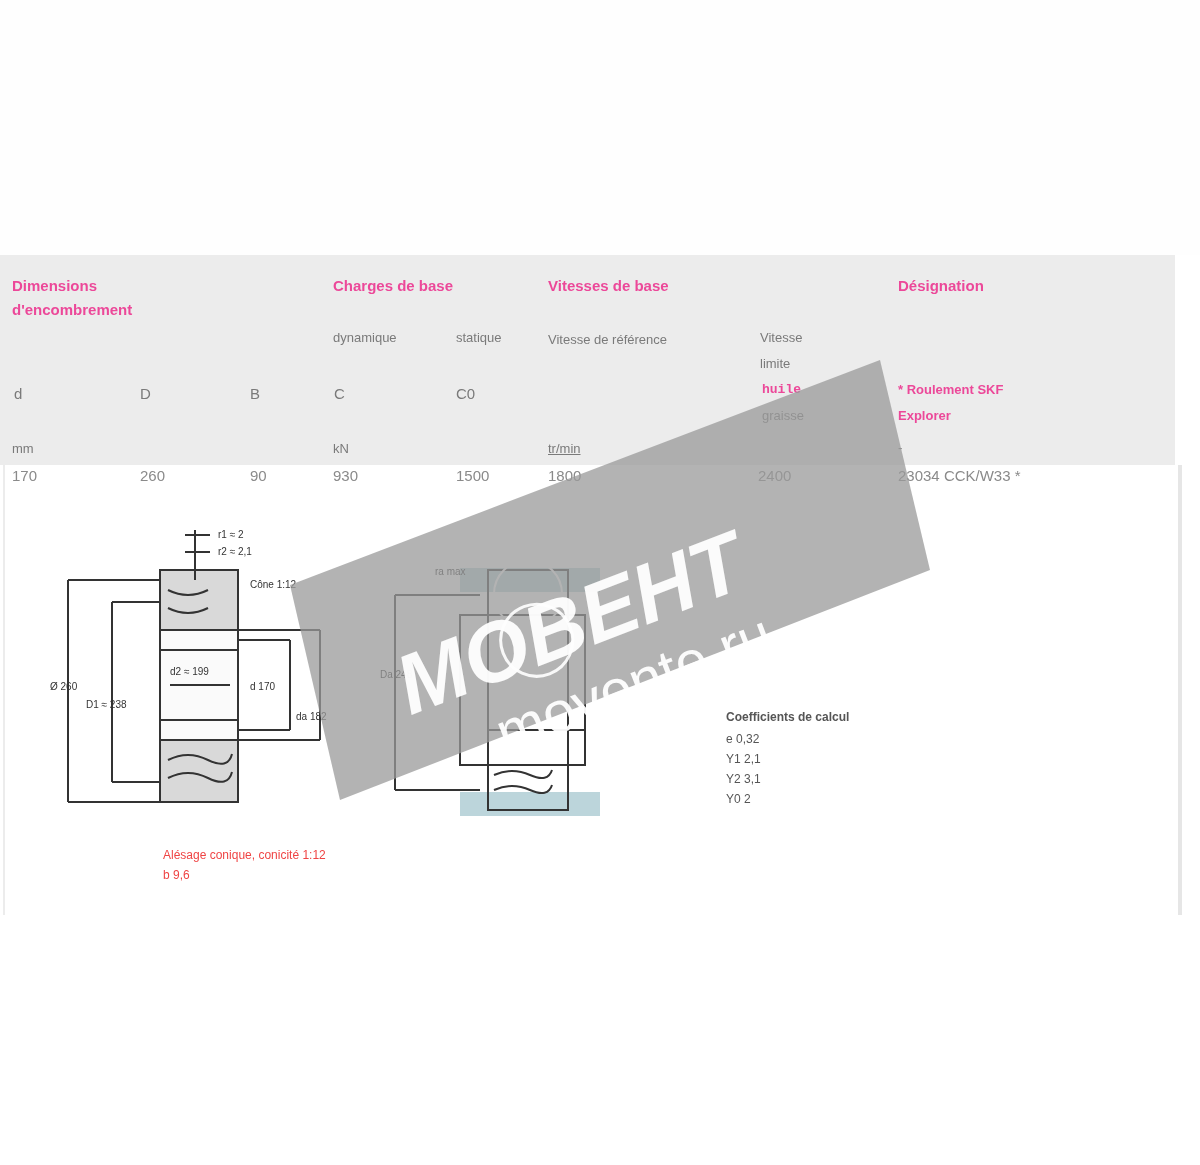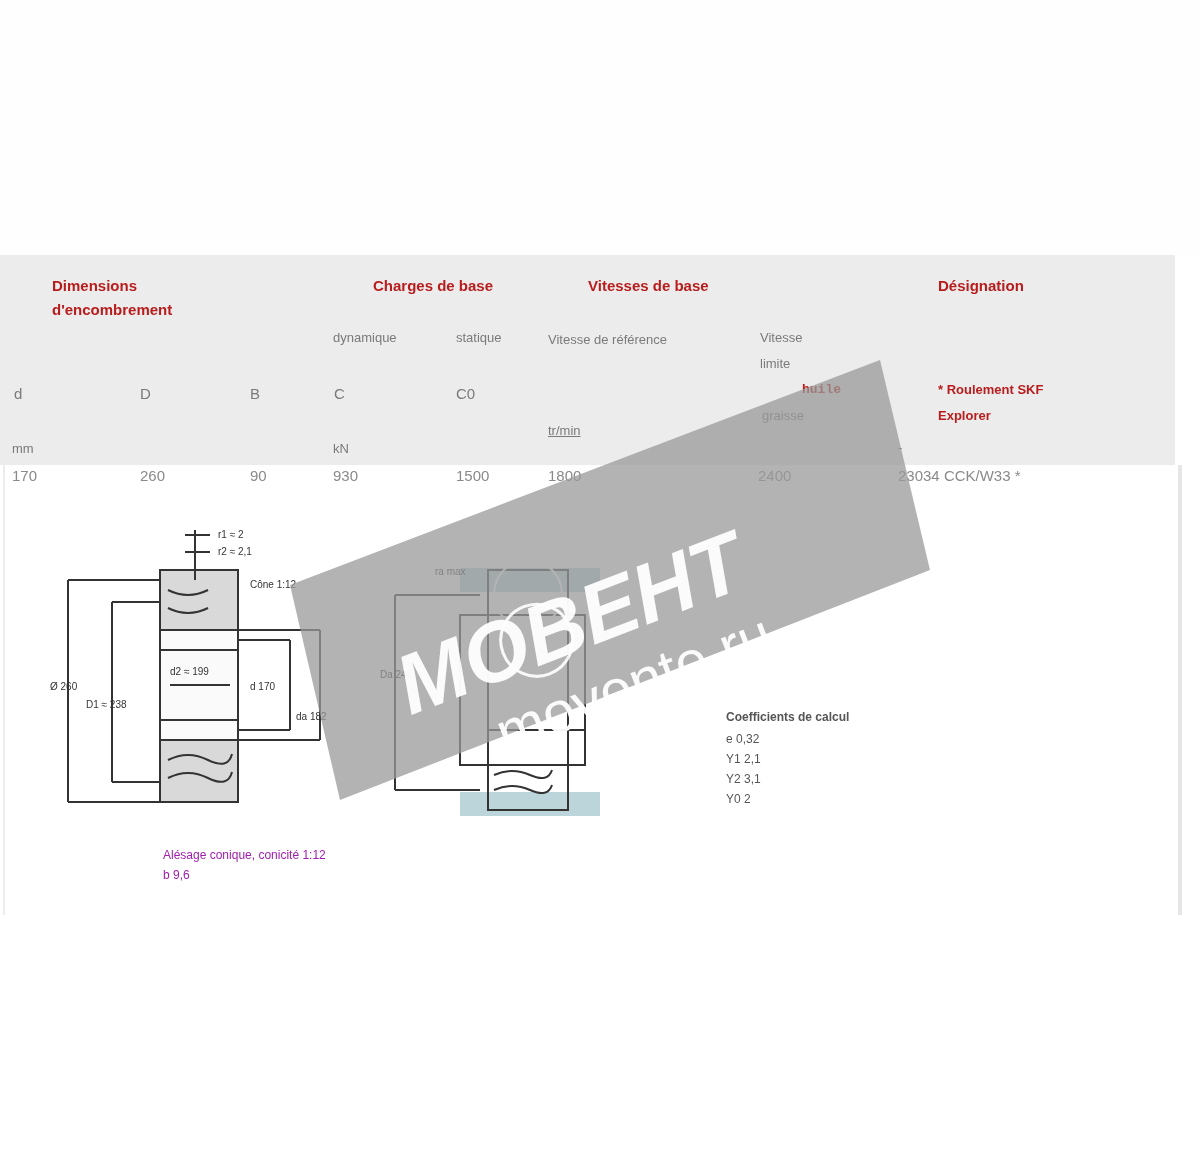--- a/index.html
+++ b/index.html
@@ -6,26 +6,26 @@
   body {
     width: 1200px; height: 1165px; position: relative; overflow: hidden;
     background: #ffffff; font-family: "Liberation Sans", sans-serif; color: #6a6a6a;
   }
   .blank-top { position: absolute; left: 0; top: 0; width: 1200px; height: 255px; background: #fefefe; }
   .sheet { position: absolute; left: 0; top: 255px; width: 1200px; height: 660px; }
   .head-band { position: absolute; left: 0; top: 0; width: 1175px; height: 210px; background: #ececec; }
   .right-line { position: absolute; left: 1178px; top: 210px; width: 4px; height: 450px; background: #e6e6e6; }
   .left-line { position: absolute; left: 3px; top: 210px; width: 2px; height: 450px; background: #ececec; }
   .txt { position: absolute; font-size: 15px; color: #7a7a7a; white-space: nowrap; filter: blur(0.7px); }
-  .bold { font-weight: bold; color: #b91c1c; margin-left: 40px; }
+  .bold { font-weight: bold; color: #ec4899; }
   .small { font-size: 13px; }
   .val { font-size: 15px; color: #8a8a8a; }
   .draw { position: absolute; }
   .watermark { position: absolute; left: 290px; top: 360px; width: 640px; height: 440px; pointer-events: none; }
-  .caption { position: absolute; font-size: 12px; color: #a21caf; filter: blur(0.6px); }
+  .caption { position: absolute; font-size: 12px; color: #ef4444; filter: blur(0.6px); }
   .coef { position: absolute; font-size: 12px; color: #555; filter: blur(0.6px); line-height: 19px; }
 </style>
 </head>
 <body>
 
 <div class="blank-top"></div>
 
 <div class="sheet">
   <div class="head-band"></div>
   <div class="right-line"></div>
@@ -49,21 +49,21 @@
   <div class="txt small" style="left:898px;top:185px;">-</div>
 
   <div class="txt" style="left:14px;top:130px;">d</div>
   <div class="txt" style="left:140px;top:130px;">D</div>
   <div class="txt" style="left:250px;top:130px;">B</div>
   <div class="txt" style="left:334px;top:130px;">C</div>
   <div class="txt" style="left:456px;top:130px;">C0</div>
 
   <div class="txt small" style="left:12px;top:186px;">mm</div>
   <div class="txt small" style="left:333px;top:186px;text-align:right;">kN</div>
-  <div class="txt small" style="left:548px;top:168px;text-decoration:underline;">tr/min</div>
+  <div class="txt small" style="left:548px;top:186px;text-decoration:underline;">tr/min</div>
 
   <div class="txt val" style="left:12px;top:212px;">170</div>
   <div class="txt val" style="left:140px;top:212px;">260</div>
   <div class="txt val" style="left:250px;top:212px;">90</div>
   <div class="txt val" style="left:333px;top:212px;">930</div>
   <div class="txt val" style="left:456px;top:212px;">1500</div>
   <div class="txt val" style="left:548px;top:212px;">1800</div>
   <div class="txt val" style="left:758px;top:212px;">2400</div>
   <div class="txt val" style="left:898px;top:212px;">23034 CCK/W33 *</div>
 </div>

